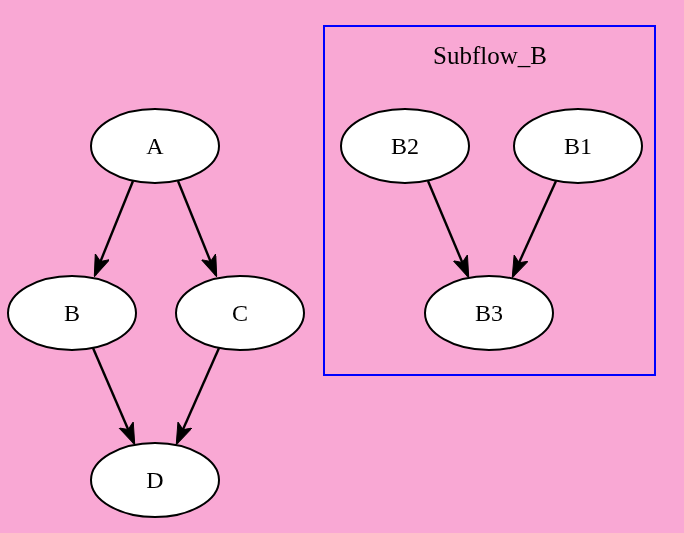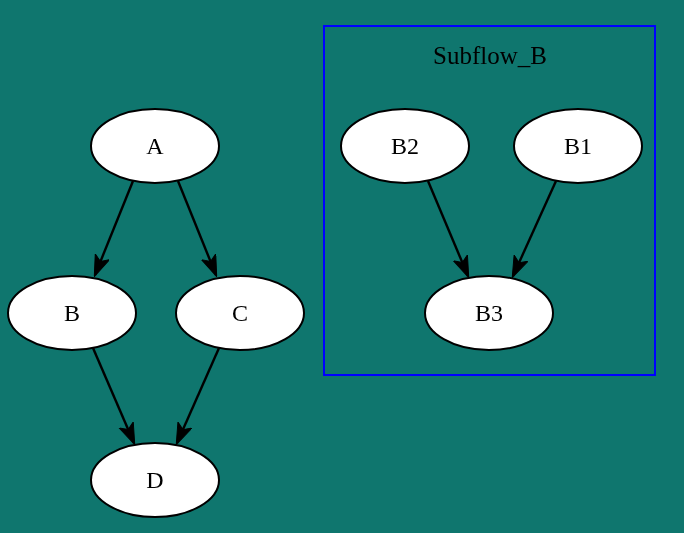--- a/index.html
+++ b/index.html
@@ -5,21 +5,21 @@
 <style>
   html, body {
     margin: 0;
     padding: 0;
     background: #ffffff;
   }
   #canvas-wrap {
     position: relative;
     width: 684px;
     height: 533px;
-    background: #0f766e;
+    background: #f9a8d4;
     overflow: hidden;
     font-family: "Liberation Serif", "DejaVu Serif", serif;
   }
   svg#graph-svg {
     position: absolute;
     left: 0;
     top: 0;
     width: 684px;
     height: 533px;
     display: block;

